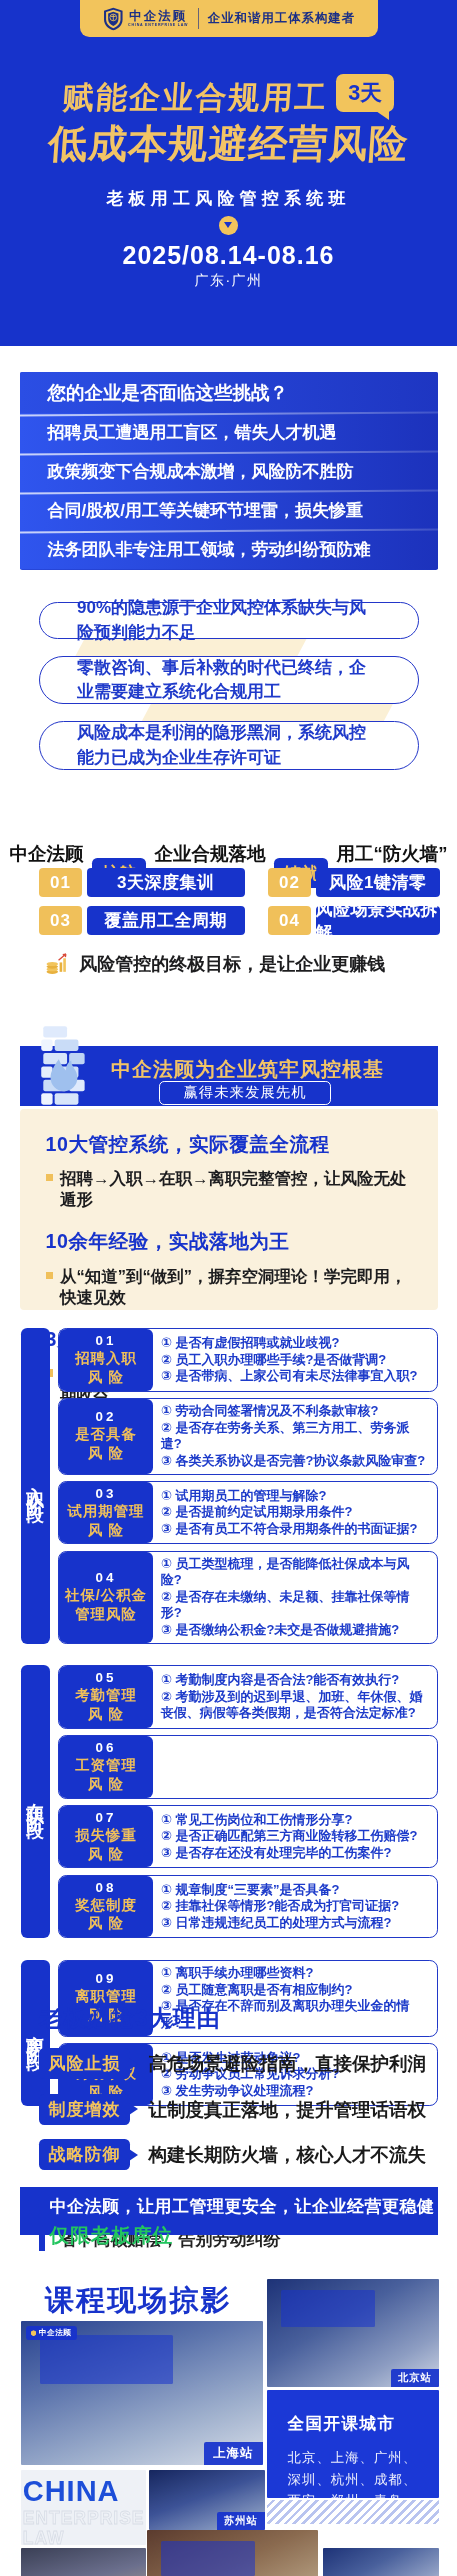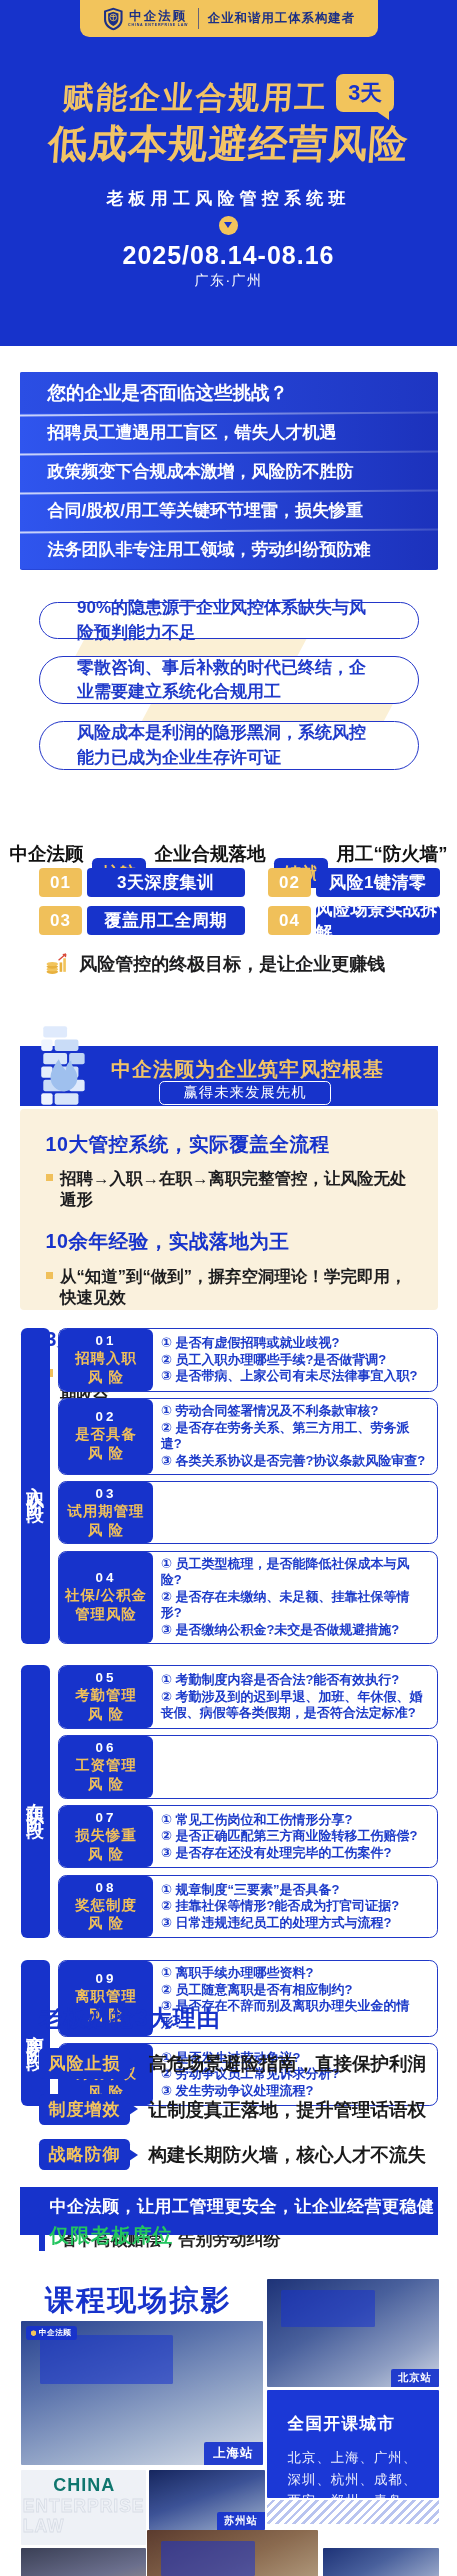--- a/index.html
+++ b/index.html
@@ -138,21 +138,21 @@
     padding:2.1px 7.2px;border-radius:2.1px 0 0 0;letter-spacing:1px;}
   .tag.big{font-size:12.4px;padding:3.1px 9.3px;}
   .chip{position:absolute;left:5.2px;top:5.2px;background:rgba(23,51,204,.95);color:#ffffff;font-size:7.7px;font-weight:700;
     padding:2.1px 5.2px;border-radius:3.1px;display:flex;align-items:center;gap:2.6px;letter-spacing:0.5px;}
   .chip i{width:5.2px;height:6.2px;background:#f2c45c;clip-path:polygon(50% 0,100% 20%,100% 70%,50% 100%,0 70%,0 20%);}
   .cities-card{background:#1b38d6;box-sizing:border-box;padding:23px 15.5px 0 20.6px;}
   .cities-title{font-size:16.5px;font-weight:800;color:#ffffff;letter-spacing:1.5px;}
   .cities-text{margin-top:12.4px;font-size:13.4px;color:rgba(255,255,255,.92);line-height:1.6;letter-spacing:1px;}
   .stripes-blue{background:repeating-linear-gradient(135deg,#ffffff 0 3.6px,#b9c4ef 3.6px 6.2px);}
   .china-panel{background:#eef1f6;box-sizing:border-box;padding:5.2px 0 0 2.1px;}
-  .wm-china{font-size:18px;font-weight:900;color:#0f766e;letter-spacing:1px;text-align:center;}
+  .wm-china{font-size:29px;font-weight:900;color:#1d4ed8;letter-spacing:1px;}
   .wm-outline{font-size:17.5px;font-weight:900;color:transparent;-webkit-text-stroke:0.8px #d8dde6;letter-spacing:1px;line-height:1.15;}
 </style>
 </head>
 <body>
 
 <div class="page">
 
   <div class="hero">
     <div class="header-badge">
       <div class="logo-wrap">
@@ -338,20 +338,25 @@
               <div class="ccard-q">③ 各类关系协议是否完善?协议条款风险审查?</div>
             </div>
           </div>
 
           <div class="ccard">
             <div class="ccard-left">
               <div class="ccard-num">03</div>
               <div class="ccard-title">试用期管理
 风 险</div>
             </div>
+            <div class="ccard-body">
+              <div class="ccard-q">① 试用期员工的管理与解除?</div>
+              <div class="ccard-q">② 是否提前约定试用期录用条件?</div>
+              <div class="ccard-q">③ 是否有员工不符合录用期条件的书面证据?</div>
+            </div>
           </div>
 
           <div class="ccard">
             <div class="ccard-left">
               <div class="ccard-num">04</div>
               <div class="ccard-title">社保/公积金
 管理风险</div>
             </div>
             <div class="ccard-body">
               <div class="ccard-q">① 员工类型梳理，是否能降低社保成本与风险?</div>

